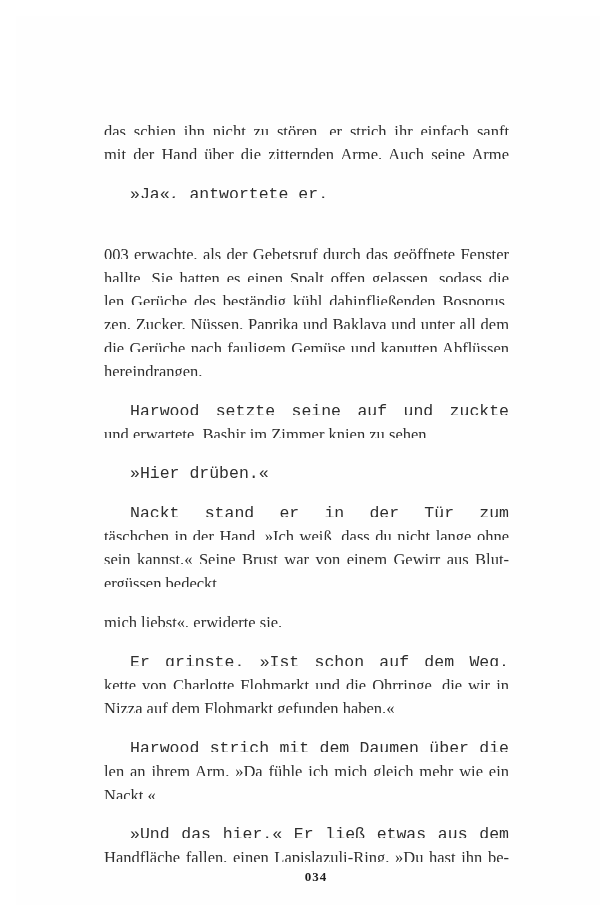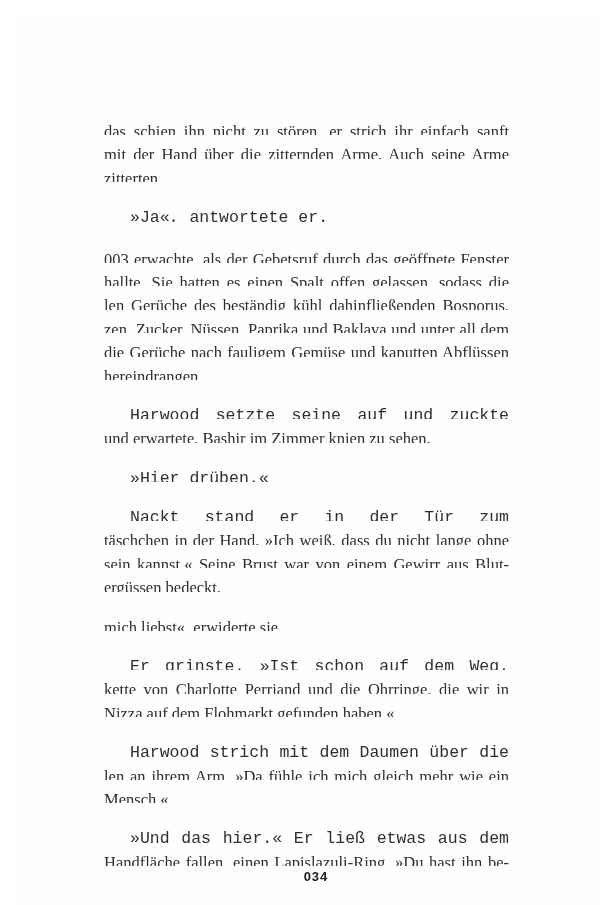--- a/index.html
+++ b/index.html
@@ -23,21 +23,21 @@
   }
   .text-block {
     position: absolute;
     left: 64px;
     top: 80px;
     width: 453px;
     font-size: 16.5px;
     line-height: var(--pitch);
   }
   .para { margin: 0; }
-  .para.space-before { margin-top: 2px; }
+  .para.space-before { margin-top: 21px; }
   .line {
     height: var(--pitch);
     overflow: hidden;
     text-align: justify;
     text-align-last: justify;
     white-space: normal;
   }
   .line.last {
     text-align-last: left;
   }
@@ -47,37 +47,36 @@
   }
   .footer {
     position: absolute;
     top: 837px;
     left: 0;
     width: 600px;
     text-align: center;
   }
   .page-number {
     display: inline-block;
-    font-family: Liberation Sans, sans-serif;
+    font-family: Liberation Serif, serif;
     font-weight: bold;
     font-size: 13px;
     letter-spacing: 1px;
     color: var(--pagenum-color);
   }
 </style>
 </head>
 <body>
 
 <div class="page">
   <div class="text-block">
 
   <div class="para">
         <div class="line first">das schien ihn nicht zu stören, er strich ihr einfach sanft</div>
         <div class="line">mit der Hand über die zitternden Arme. Auch seine Arme</div>
-        <div class="line last">zitterten.</div>
       </div>
       <div class="para indent">
         <div class="line first last">»Ja«, antwortete er.</div>
       </div>
       <div class="para space-before">
         <div class="line first">003 erwachte, als der Gebetsruf durch das geöffnete Fenster</div>
         <div class="line">hallte. Sie hatten es einen Spalt offen gelassen, sodass die vie-</div>
         <div class="line">len Gerüche des beständig kühl dahinfließenden Bosporus,</div>
         <div class="line">zen, Zucker, Nüssen, Paprika und Baklava und unter all dem</div>
         <div class="line">die Gerüche nach fauligem Gemüse und kaputten Abflüssen</div>
@@ -94,27 +93,27 @@
         <div class="line first">Nackt stand er in der Tür zum Badezimmer, ihr Schmuck-</div>
         <div class="line">täschchen in der Hand. »Ich weiß, dass du nicht lange ohne</div>
         <div class="line">sein kannst.« Seine Brust war von einem Gewirr aus Blut-</div>
         <div class="line last">ergüssen bedeckt.</div>
       </div>
       <div class="para indent">
         <div class="line last">mich liebst«, erwiderte sie.</div>
       </div>
       <div class="para indent">
         <div class="line first">Er grinste. »Ist schon auf dem Weg. Ich habe deine Kugel-</div>
-        <div class="line">kette von Charlotte Perriand und die Ohrringe, die wir in</div>
+        <div class="line">kette von Charlotte Flohmarkt und die Ohrringe, die wir in</div>
         <div class="line last">Nizza auf dem Flohmarkt gefunden haben.«</div>
       </div>
       <div class="para indent">
         <div class="line first">Harwood strich mit dem Daumen über die Einstichstel-</div>
         <div class="line">len an ihrem Arm. »Da fühle ich mich gleich mehr wie ein</div>
-        <div class="line last">Mensch.«</div>
+        <div class="line last">Nackt.«</div>
       </div>
       <div class="para indent">
         <div class="line first">»Und das hier.« Er ließ etwas aus dem Täschchen in seine</div>
         <div class="line">Handfläche fallen, einen Lapislazuli-Ring. »Du hast ihn be-</div>
       </div>
     </div>
   <div class="footer">
     <span class="page-number">034</span>
   </div>
 </div>

